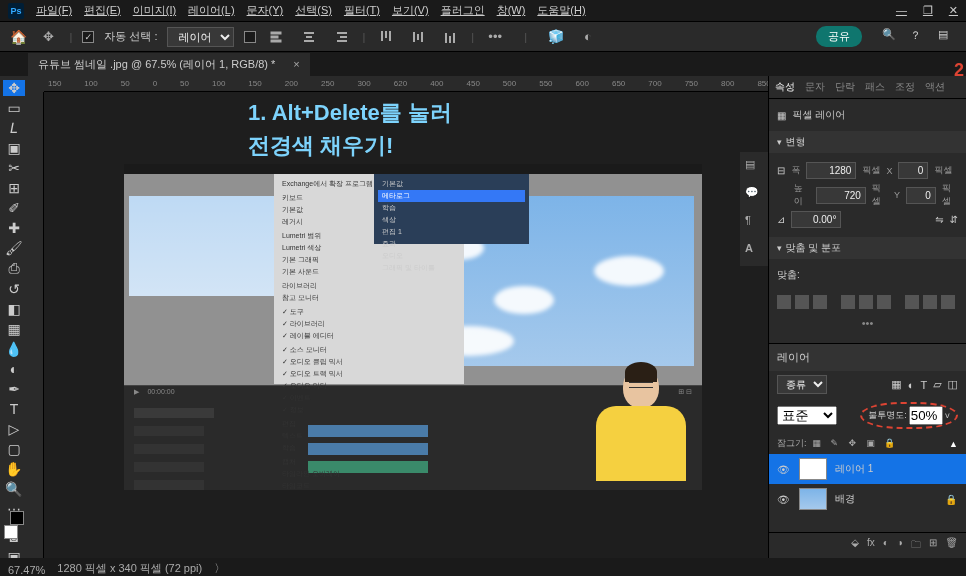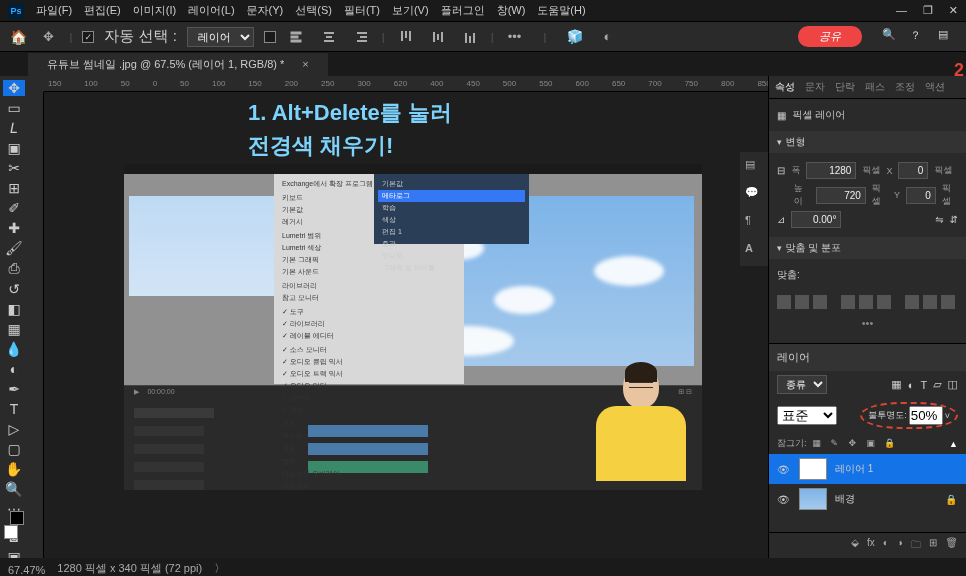--- a/index.html
+++ b/index.html
@@ -11,52 +11,52 @@
   overflow: hidden; position: relative;
 }
 .menubar {
   height: 22px; display: flex; align-items: center;
   background: #1a1a1a; padding: 0 8px; gap: 12px;
   border-bottom: 1px solid #000;
 }
 .ps-icon { width: 16px; height: 16px; background: #001e36; color: #31a8ff;
   font-size: 9px; font-weight: bold; display: flex; align-items: center;
   justify-content: center; border-radius: 2px; }
-.menubar span { font-size: 11px; cursor: default; }
+.menubar span { font-size: 11px; cursor: default; text-decoration: underline; }
 .win-controls { margin-left: auto; display: flex; gap: 16px; font-size: 12px; }
 
 .optbar {
   height: 30px; display: flex; align-items: center;
   background: #2a2a2a; padding: 0 10px; gap: 10px;
   border-bottom: 1px solid #000;
 }
 .optbar .home { font-size: 14px; }
-.optbar .sel-label { font-size: 15px; color: #ccc; }
+.optbar .sel-label { font-size: 11px; color: #ccc; }
 .optbar select {
   background: #383838; color: #eee; border: 1px solid #555;
   font-size: 11px; padding: 2px 6px;
 }
 .optbar .iconbtn {
   width: 22px; height: 22px; display: flex; align-items: center;
   justify-content: center; color: #aaa; font-size: 13px;
 }
 .optbar .iconbtn svg { width: 14px; height: 14px; }
 .share-btn {
-  margin-left: auto; background: #ef4444; color: #fff;
-  padding: 3px 21px; border-radius: 10px; font-size: 11px; font-style: italic;
+  margin-left: auto; background: #0f766e; color: #fff;
+  padding: 3px 12px; border-radius: 10px; font-size: 11px;
 }
 .right-icons { display: flex; gap: 10px; margin-left: 10px; }
 .right-icons .ico { width: 18px; height: 18px; color: #ccc; }
 
 .tabbar {
   height: 24px; background: #1a1a1a; display: flex; align-items: center;
   padding-left: 28px;
 }
 .doctab {
-  background: #2a2a2a; padding: 4px 19px; font-size: 11px;
+  background: #2a2a2a; padding: 4px 10px; font-size: 11px;
   display: flex; align-items: center; gap: 18px;
 }
 .doctab .x { color: #aaa; }
 
 .workspace {
   position: absolute; top: 76px; bottom: 18px; left: 0; right: 0;
   display: flex;
 }
 
 .tool-col { width: 28px; background: #2a2a2a; display: flex;

